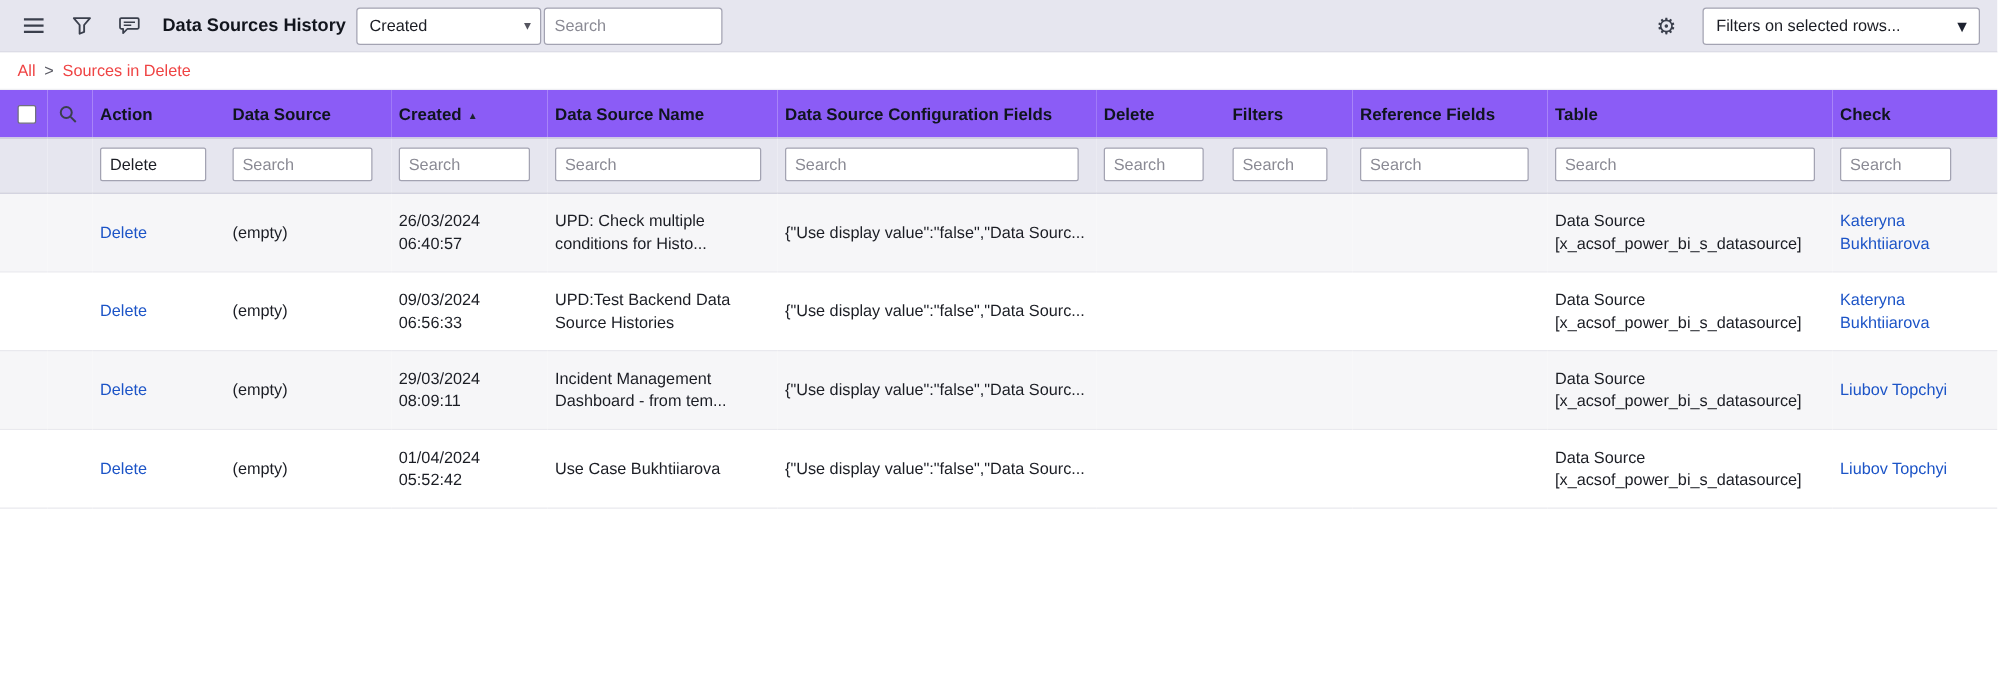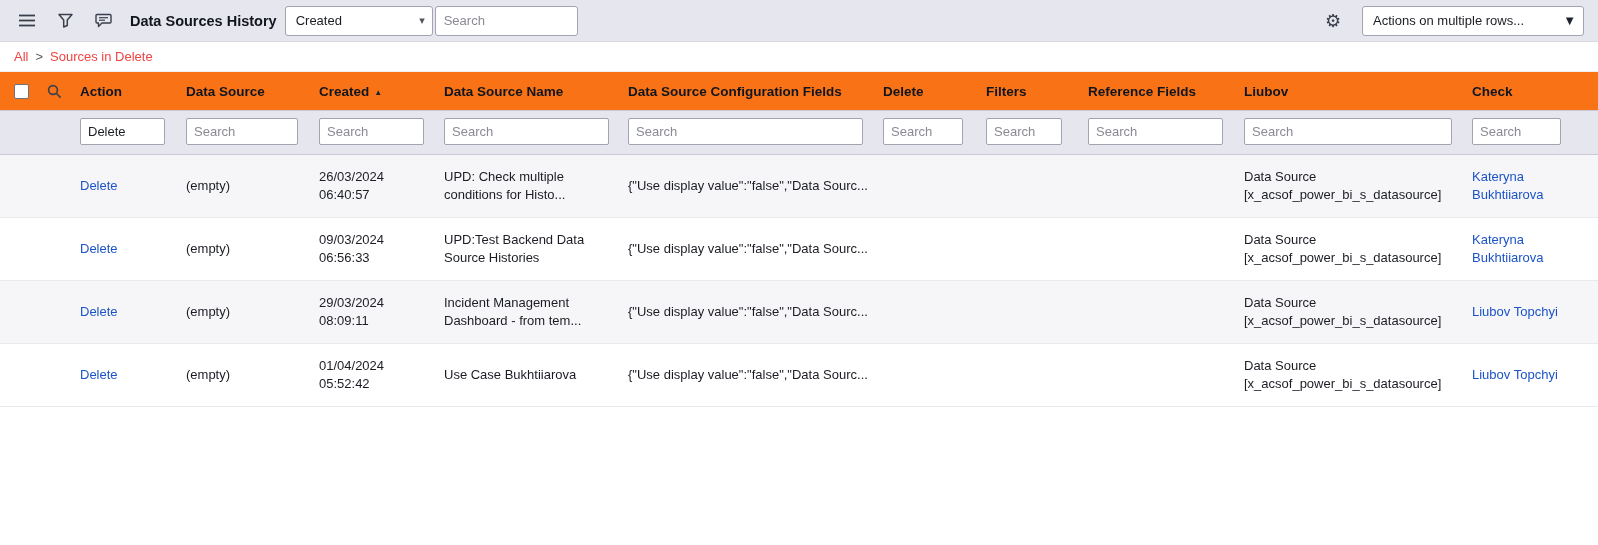--- a/index.html
+++ b/index.html
@@ -107,21 +107,21 @@
   col.c-table  { width: 228px; }
   col.c-user   { width: 132px; }
 
   thead th {
     text-align: left;
     vertical-align: middle;
     font-weight: bold;
     font-size: 13.5px;
     color: #10151f;
     padding: 9px 6px 8px;
-    background: #f97316;
+    background: #8b5cf6;
     cursor: pointer;
     white-space: nowrap;
   }
   th.plain { cursor: default; }
   .sort-ind { font-size: 8px; margin-left: 5px; color: #1d2230; vertical-align: 1px; }
 
   tr.filter-row td {
     background: #e6e6ef;
     border-top: 1px solid #c9c9d8;
     border-bottom: 1px solid #c9c9d8;
@@ -206,21 +206,21 @@
     <span class="caret">▾</span>
   </div>
   <input class="topsearch" type="text" placeholder="Search" style="">
 
   <div class="spacer"></div>
 
   <button class="iconbtn" style="margin-right:16px;">
     <span class="gear-glyph">⚙</span>
   </button>
   <div class="selectbox actions">
-    <span>Actions on multiple rows...</span>
+    <span>Filters on selected rows...</span>
     <span class="caret">▼</span>
   </div>
 </header>
 
 <nav class="breadcrumb">
   <a>All</a>
   <span class="sep">&gt;</span>
   <a>Sources in Delete</a>
 </nav>
 
@@ -255,21 +255,21 @@
       <th><span>Action</span></th>
       <th><span>Data Source</span></th>
       <th>
         <span>Created</span><span class="sort-ind">▲</span>
       </th>
       <th><span>Data Source Name</span></th>
       <th><span>Data Source Configuration Fields</span></th>
       <th><span>Delete</span></th>
       <th><span>Filters</span></th>
       <th><span>Reference Fields</span></th>
-      <th><span>Liubov</span></th>
+      <th><span>Table</span></th>
       <th><span>Check</span></th>
     </tr>
   </thead>
   <tbody>
     <tr class="filter-row">
       <td></td>
       <td></td>
       <td><input class="f-input fw-action" type="text" value="Delete" style=""></td>
       <td><input class="f-input fw-ds" type="text" placeholder="Search" style=""></td>
       <td><input class="f-input fw-created" type="text" placeholder="Search" style=""></td>

